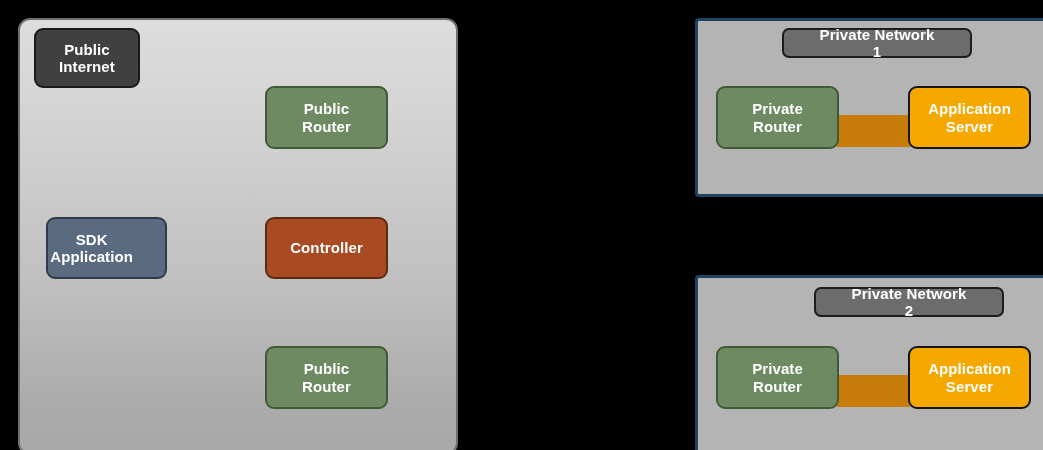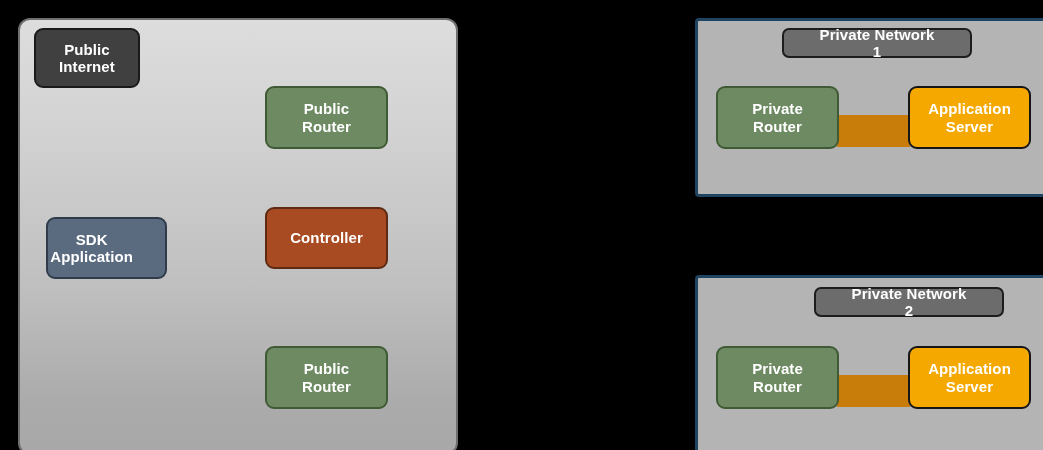--- a/index.html
+++ b/index.html
@@ -82,21 +82,21 @@
     position: absolute;
     height: 5px;
     background: #c87d0a;
     z-index: 3;
   }
 
   
   #public-internet { left: 18px;  top: 12px;  width: 106px; height: 60px; }
   #public-router-1 { left: 249px; top: 70px;  width: 123px; height: 63px; }
   #sdk-application { left: 30px;  top: 201px; width: 121px; height: 62px; }
-  #controller      { left: 249px; top: 191px; width: 123px; height: 62px; }
+  #controller      { left: 249px; top: 201px; width: 123px; height: 62px; }
   #public-router-2 { left: 249px; top: 330px; width: 123px; height: 63px; }
 
   
   #net1-tag         { left: 766px; top: 12px;  width: 190px; }
   #private-router-1 { left: 700px; top: 70px;  width: 123px; height: 63px; }
   #app-server-1     { left: 892px; top: 70px;  width: 123px; height: 63px; }
   #link-1           { left: 821px; top: 99px;  width: 73px; }
 
   
   #net2-tag         { left: 798px; top: 271px; width: 190px; }

